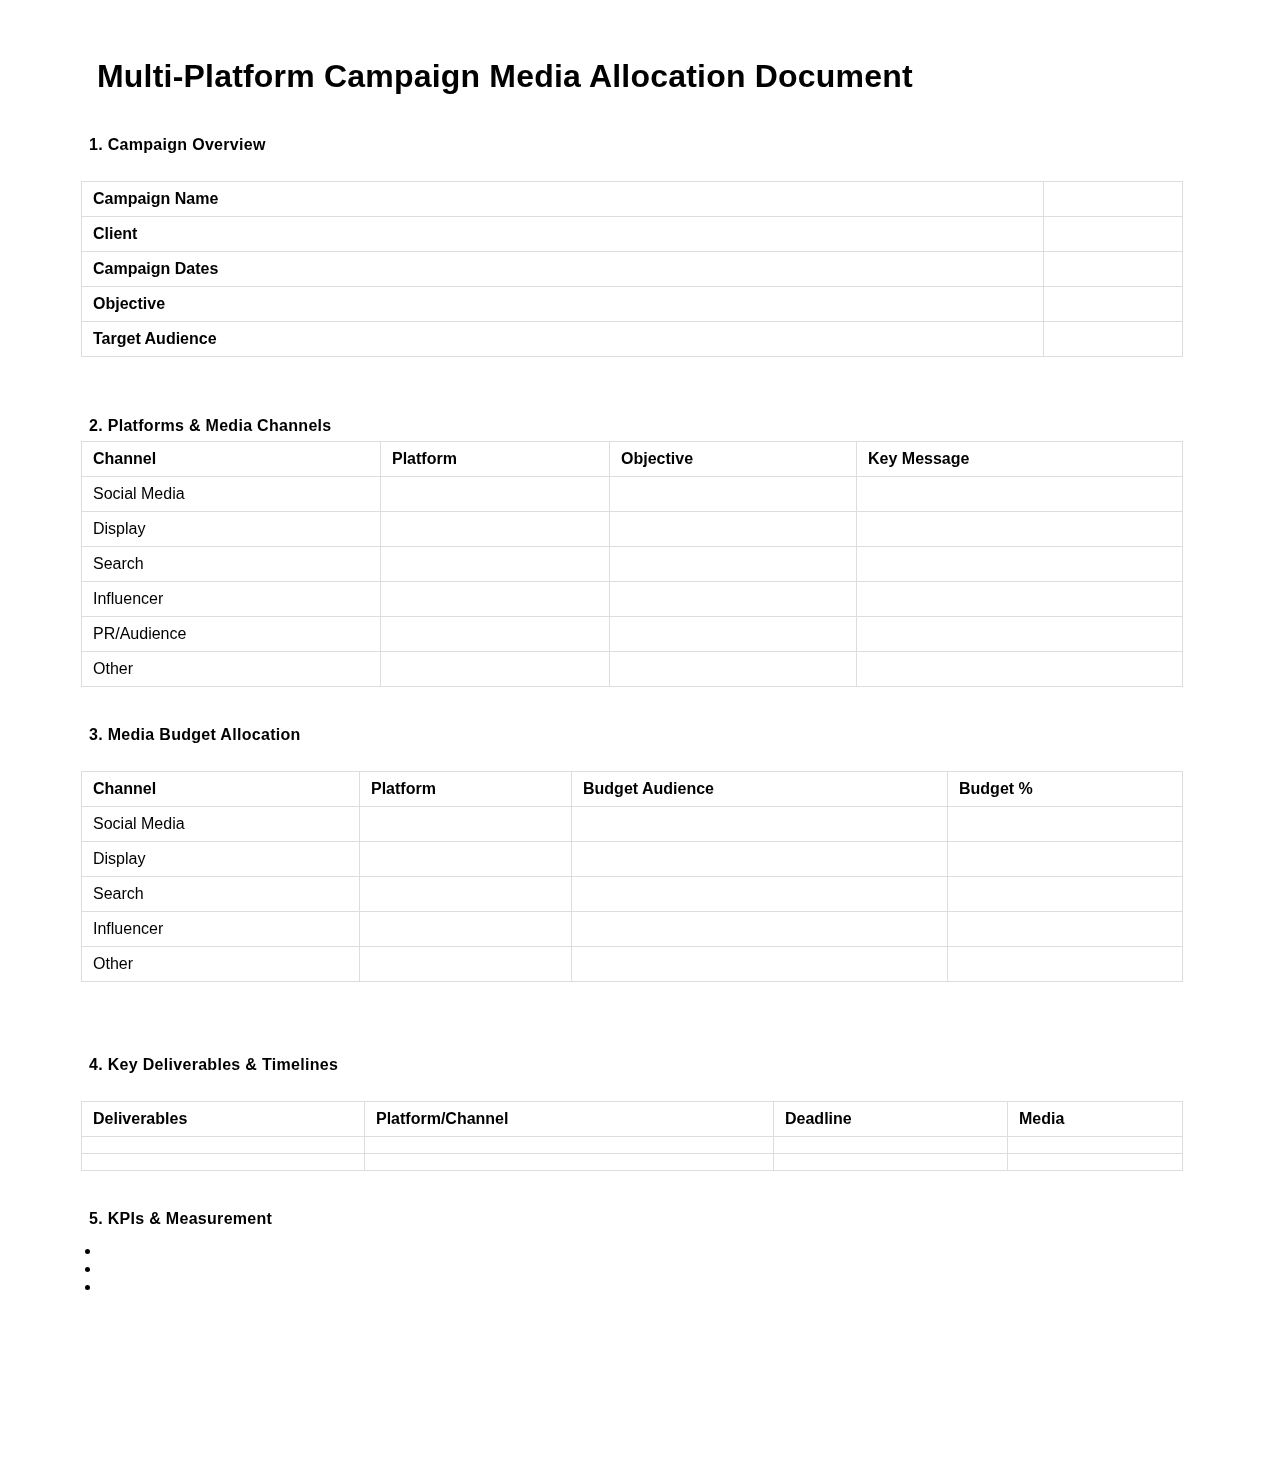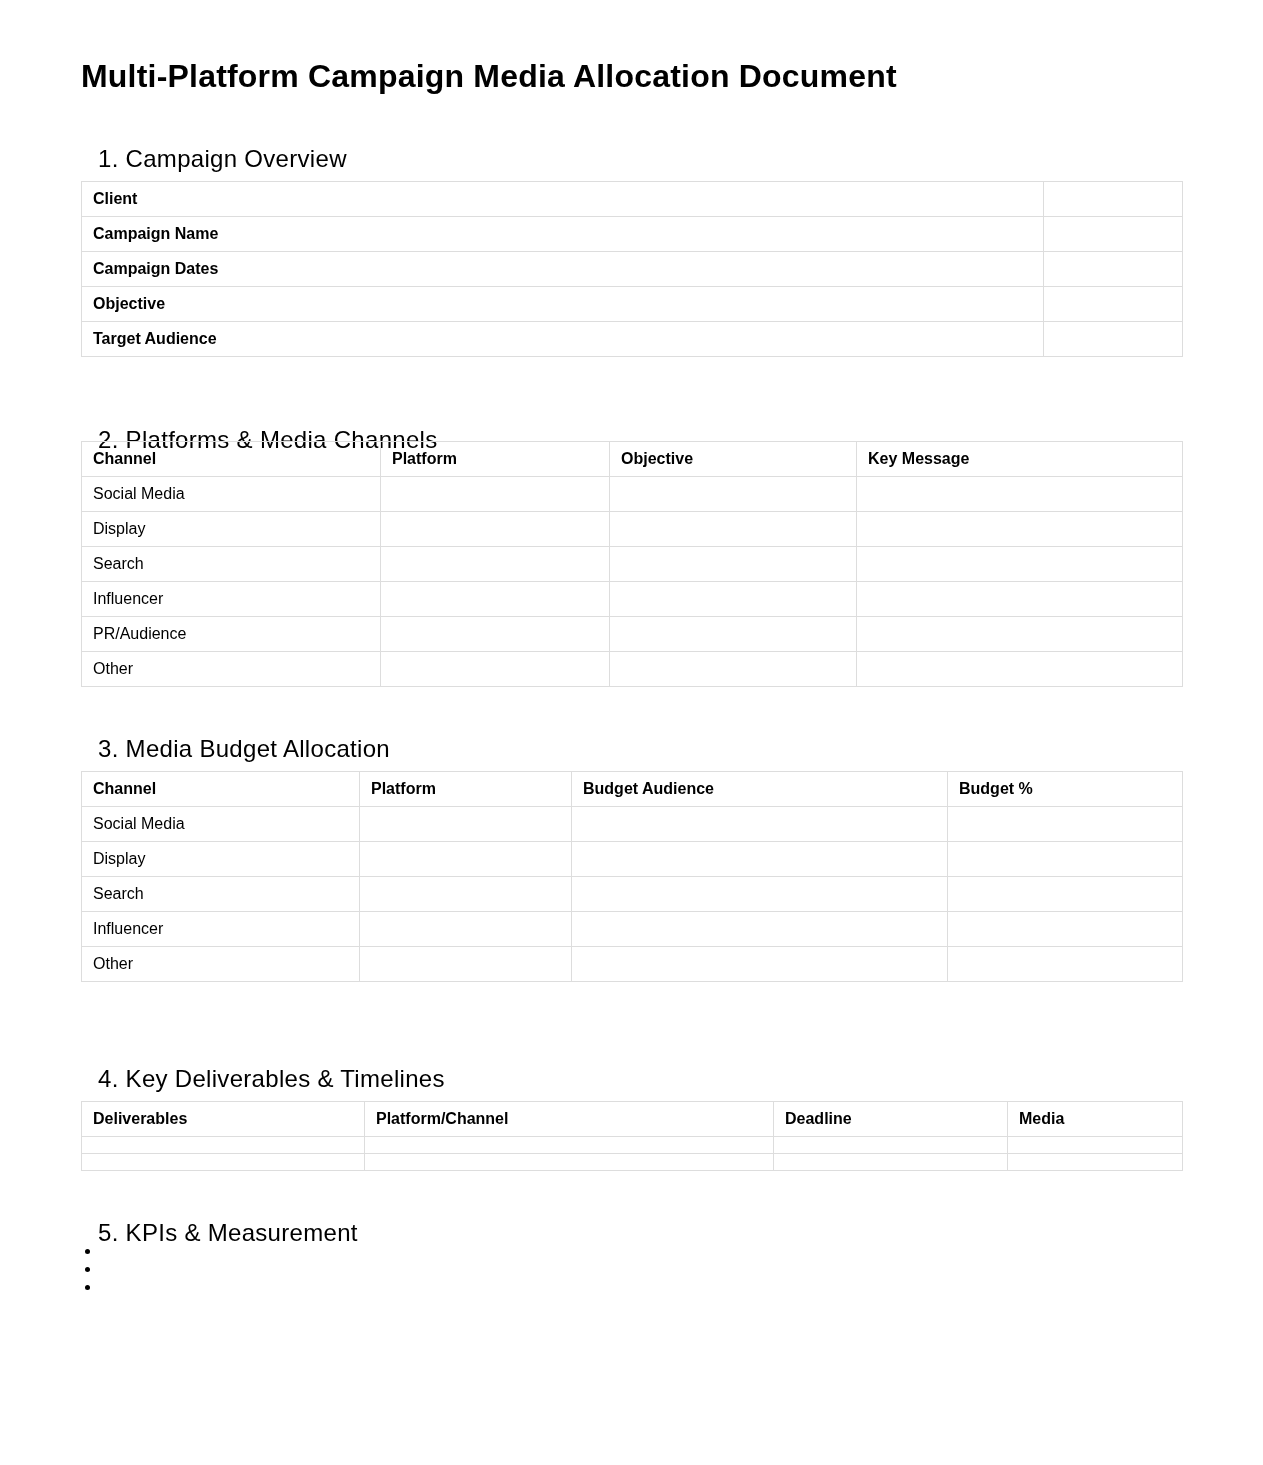--- a/index.html
+++ b/index.html
@@ -1,19 +1,19 @@
 <!DOCTYPE html>
 <html><head>
 <meta charset="utf-8">
 <style>
   html, body { margin: 0; padding: 0; background: #ffffff; }
   body { width: 1263px; height: 1465px; font-family: "Liberation Sans", sans-serif; color: #000; position: relative; }
   .page { position: absolute; left: 81px; top: 0; width: 1101px; }
-  h1 { font-size: 32px; font-weight: bold; margin: 0; position: absolute; top: 58px; left: 0; white-space: nowrap; letter-spacing: 0.2px; }
-  h2 { font-size: 24px; font-weight: normal; margin: 17px; position: absolute; left: 0; white-space: nowrap; letter-spacing: 0.3px; }
+  h1 { font-size: 32px; font-weight: bold; margin: 0; position: absolute; top: 58px; left: 16px; white-space: nowrap; letter-spacing: 0.2px; }
+  h2 { font-size: 16px; font-weight: bold; margin: 8px; position: absolute; left: 0; white-space: nowrap; letter-spacing: 0.3px; }
   table { border-collapse: collapse; position: absolute; left: 0; width: 1101px; table-layout: fixed; }
   td, th { border: 1px solid #dddddd; font-size: 16px; text-align: left; padding: 0 11px; height: 34px; vertical-align: middle; }
   th { font-weight: bold; }
   td.b { font-weight: bold; }
   ul { position: absolute; left: 0; top: 1242px; margin: 0; padding: 0; list-style: none; }
   ul li { height: 18px; position: relative; }
   ul li::before { content: ""; position: absolute; left: 4px; top: 7px; width: 5px; height: 5px; border-radius: 50%; background: #000; }
 </style>
 </head>
 <body>
@@ -22,25 +22,25 @@
   <h1>Multi-Platform Campaign Media Allocation Document</h1>
 
   <h2 style="top:128px">1. Campaign Overview</h2>
   <table style="top:181px">
     <colgroup>
         <col style="width:962px">
         <col style="width:139px">
       </colgroup>
     <tbody>
       <tr>
+          <td class="b">Campaign Name</td>
+          <td></td>
+        </tr>
+      <tr>
           <td class="b">Client</td>
-          <td></td>
-        </tr>
-      <tr>
-          <td class="b">Campaign Name</td>
           <td></td>
         </tr>
       <tr>
           <td class="b">Campaign Dates</td>
           <td></td>
         </tr>
       <tr>
           <td class="b">Objective</td>
           <td></td>
         </tr>

